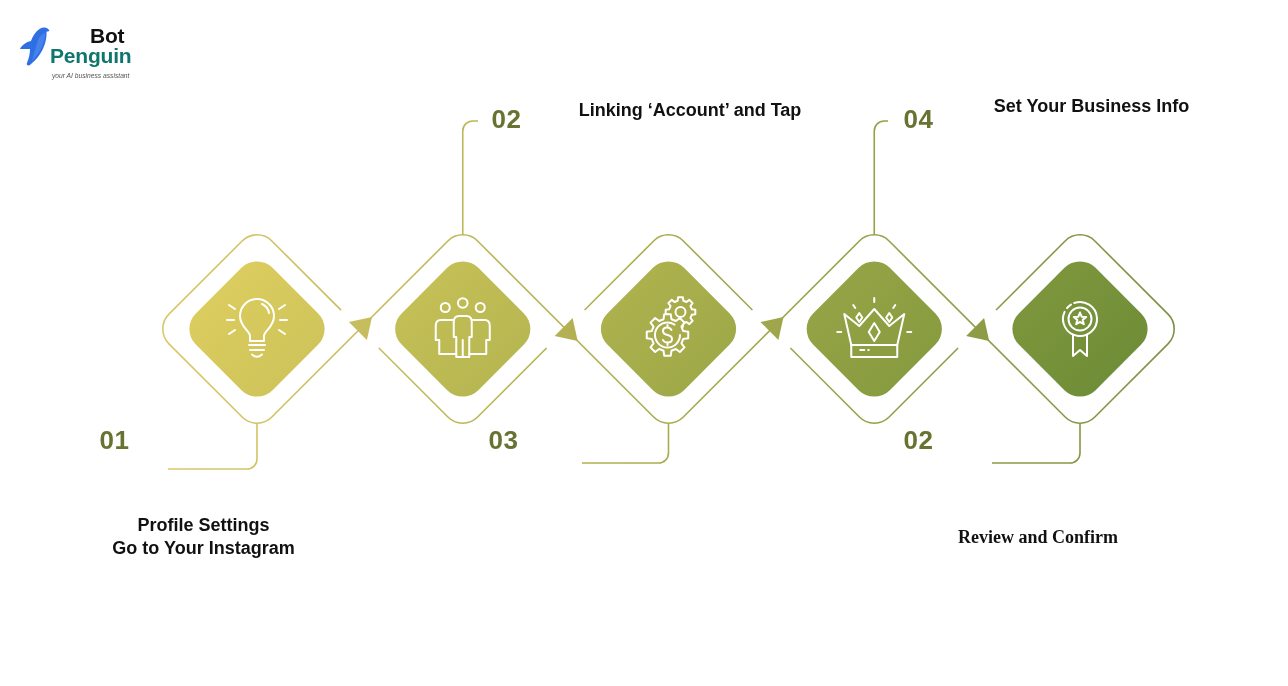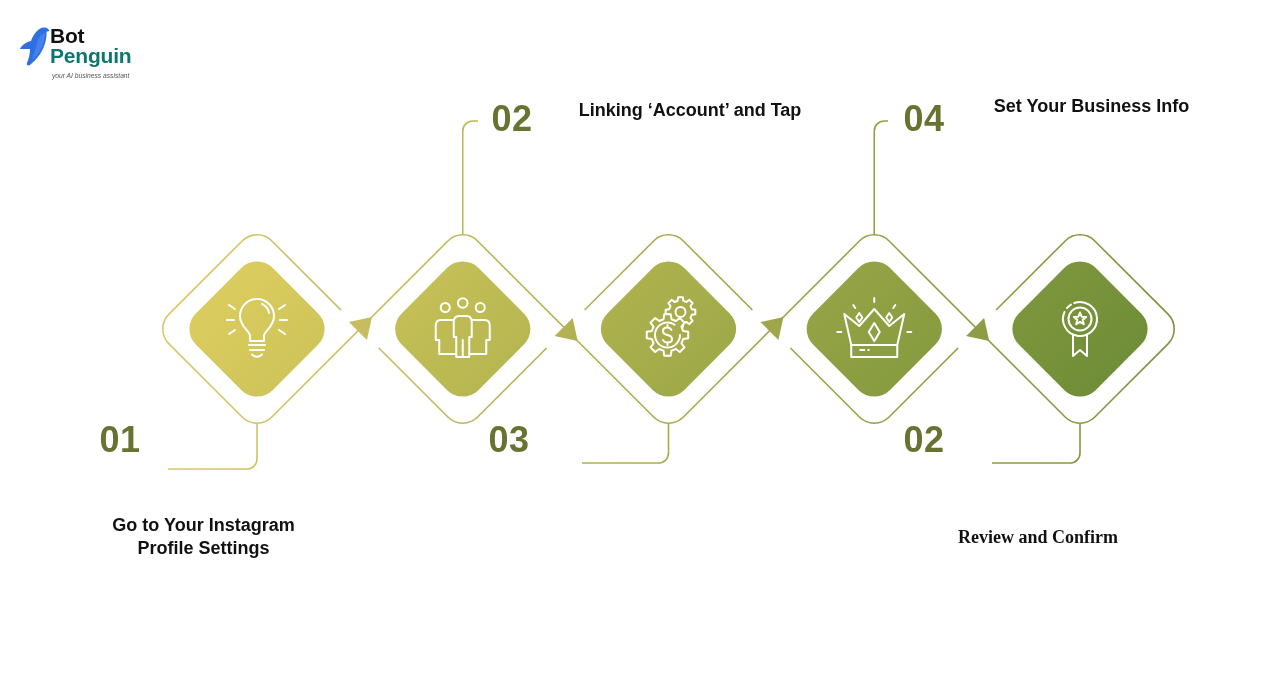--- a/index.html
+++ b/index.html
@@ -9,30 +9,30 @@
       font-family: "Liberation Sans", sans-serif;
     }
     .canvas { position: absolute; left: 0; top: 0; width: 1288px; height: 686px; }
 
     .logo-icon { position: absolute; left: 0; top: 0; width: 60px; height: 80px; }
     .brand1, .brand2 {
       position: absolute; left: 50px; font-weight: 700; font-size: 21px;
       line-height: 21px; letter-spacing: -0.2px; white-space: nowrap;
       font-family: "Liberation Sans", sans-serif;
     }
-    .brand1 { top: 25px; color: #111111; }
+    .brand1 { top: 25px; color: #111111; margin-left: 40px; }
     .brand2 { top: 45px; color: #0f766e; }
     .tagline {
       position: absolute; left: 52px; top: 72px; font-size: 6.7px; line-height: 8px;
       font-style: italic; color: #555555; white-space: nowrap;
       font-family: "Liberation Sans", sans-serif;
     }
 
     .num {
-      position: absolute; font-weight: 700; font-size: 36px; line-height: 36px;
+      position: absolute; font-weight: 700; font-size: 26px; line-height: 36px;
       color: #687332; letter-spacing: 0.5px; white-space: nowrap;
       font-family: "Liberation Sans", sans-serif;
     }
     .label {
       position: absolute; width: 320px; text-align: center; font-weight: 700;
       font-size: 18px; color: #111111;
       font-family: "Liberation Sans", sans-serif;
     }
     .label span { display: block; white-space: nowrap; }
     .lh23 { line-height: 23px; }
@@ -132,22 +132,22 @@
   </g>
 </svg>
 
 <div class="num" style="left:99.5px; top:422px;">01</div>
 <div class="num" style="left:491.5px; top:101px;">02</div>
 <div class="num" style="left:488.5px; top:422px;">03</div>
 <div class="num" style="left:903.5px; top:101px;">04</div>
 <div class="num" style="left:903.5px; top:422px;">02</div>
 
 <div class="label lh23" style="left:43.5px; top:514px;">
+  <span>Profile Settings</span>
   <span>Go to Your Instagram</span>
-  <span>Profile Settings</span>
 </div>
 <div class="label lh22" style="left:530px; top:99px;">
   <span>Linking ‘Account’ and Tap</span>
 </div>
 <div class="label lh23" style="left:417.5px; top:514.5px;">
 </div>
 <div class="label lh22" style="left:931.5px; top:95px;">
   <span>Set Your Business Info</span>
 </div>
 <div class="label lh23" style="left:878px; top:525.5px;font-family:Liberation Serif, serif;">

